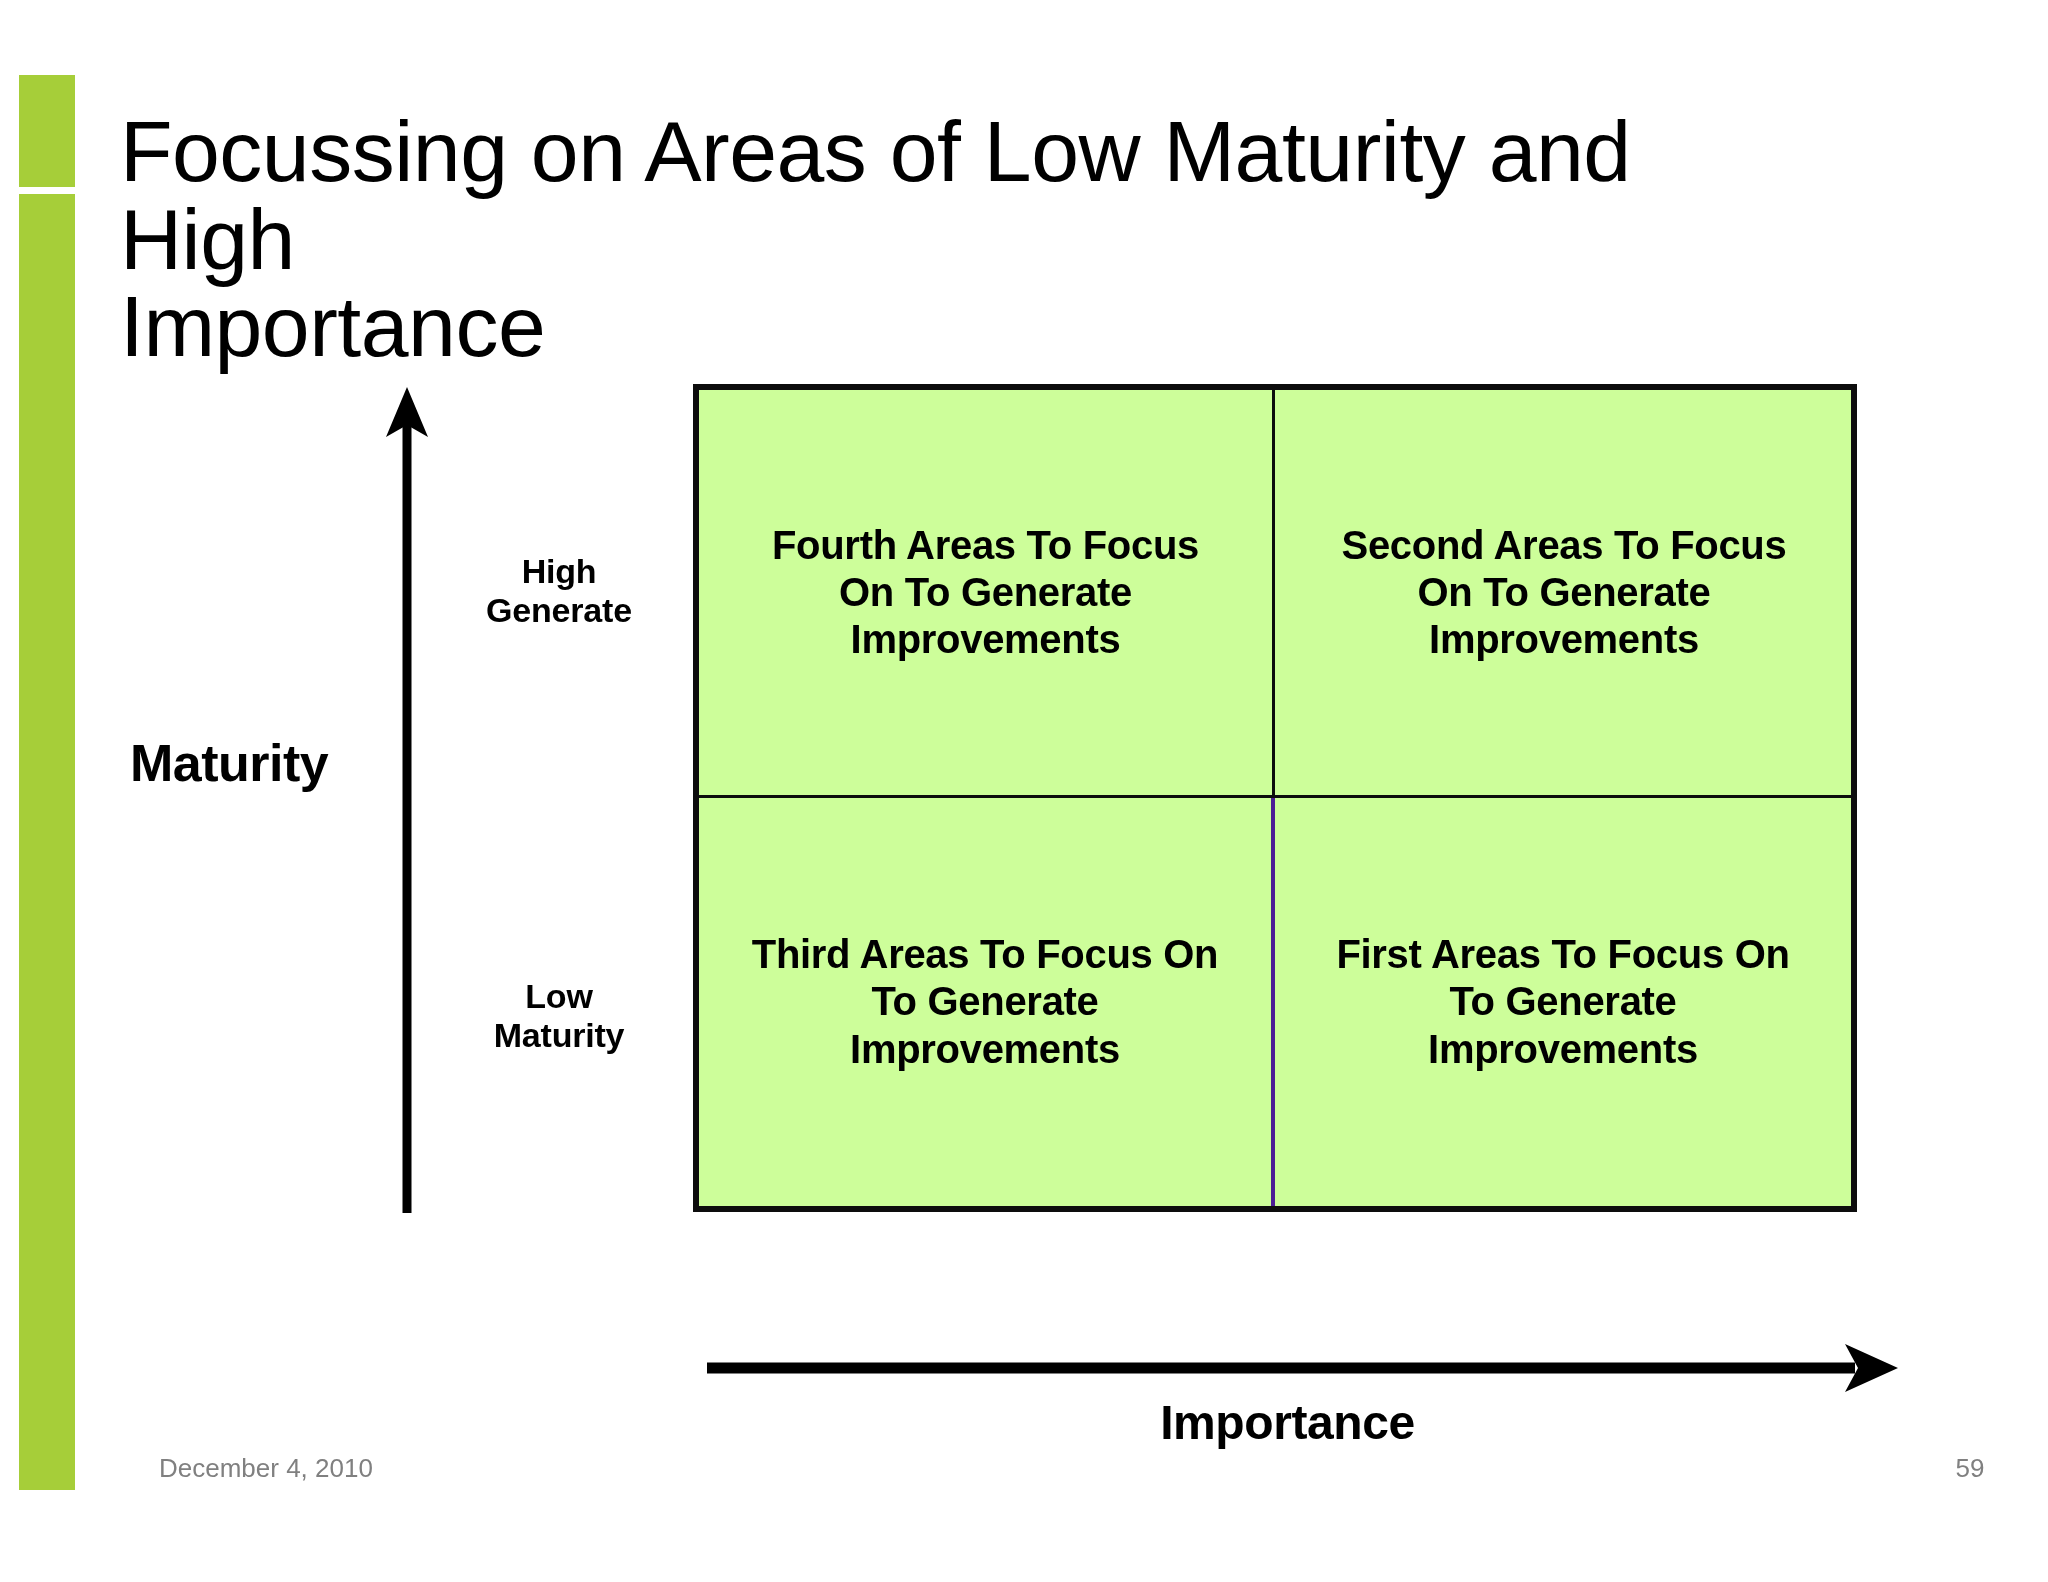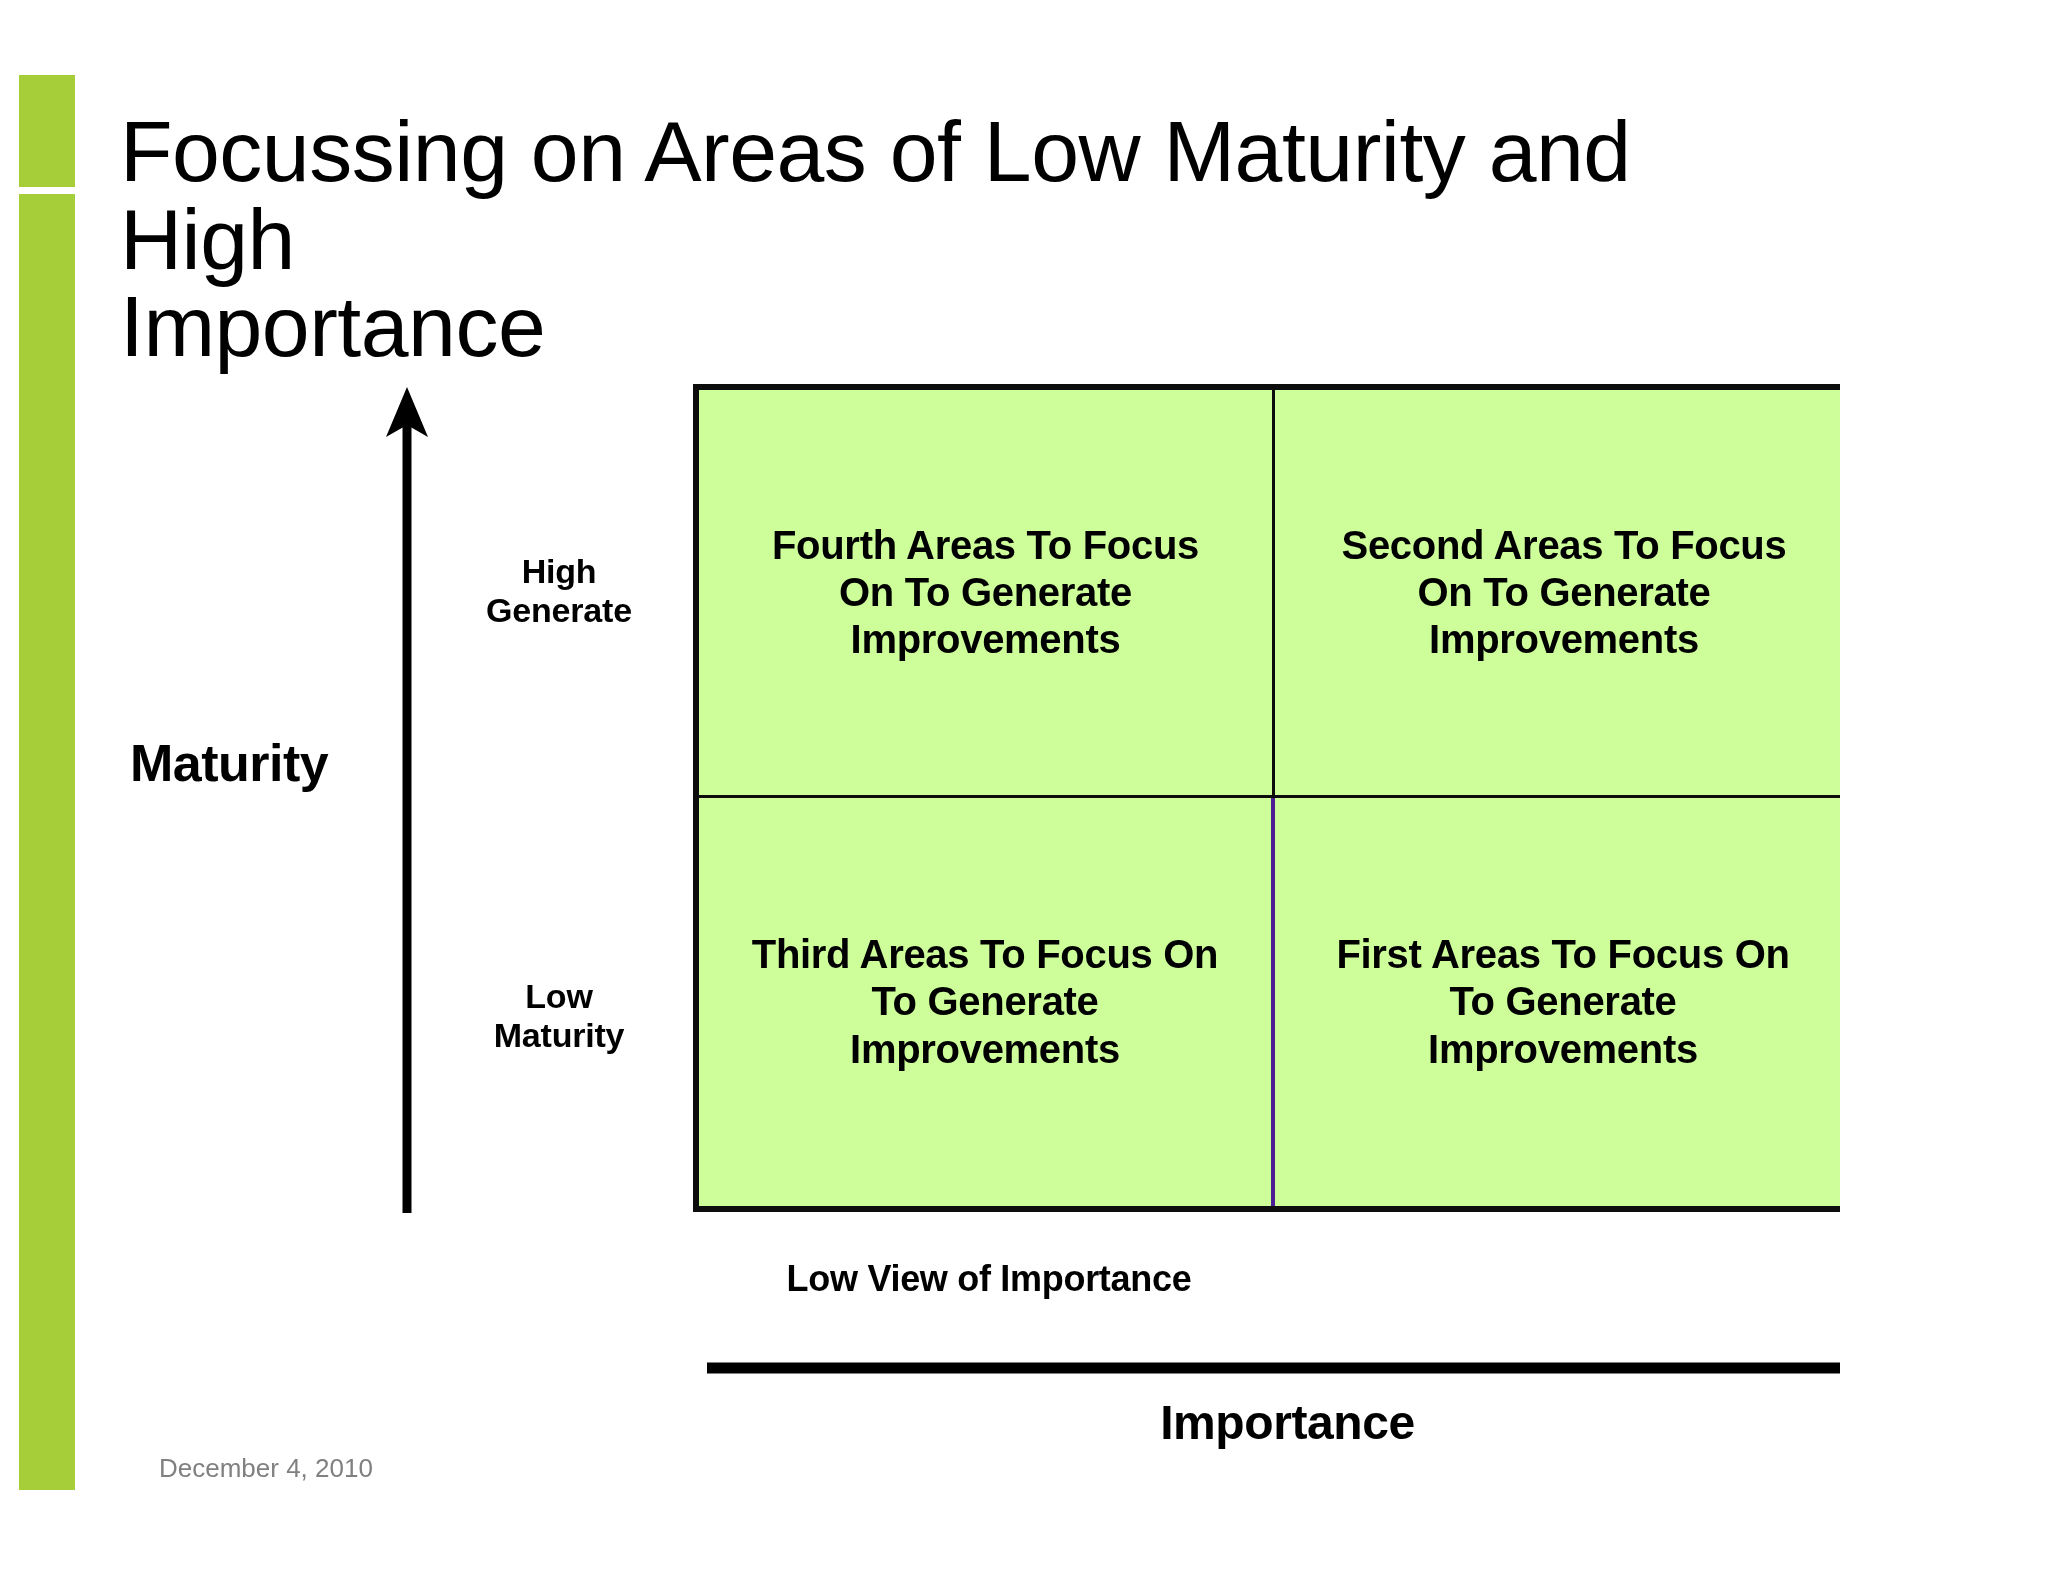--- a/index.html
+++ b/index.html
@@ -5,21 +5,21 @@
   html, body {
     margin: 0;
     padding: 0;
     background: #ffffff;
   }
   body {
     font-family: "Liberation Sans", sans-serif;
   }
   #slide {
     position: relative;
-    width: 1840px;
+    width: 2048px;
     height: 1582px;
     background: #ffffff;
     overflow: hidden;
   }
 
   
   .accent-bar {
     position: absolute;
     background: #a6ce39;
   }
@@ -202,21 +202,20 @@
 To Generate
 Improvements</span>
     </div>
     <div id="q-bottom-right" class="quadrant">
       <span class="q-text">First Areas To Focus On
 To Generate
 Improvements</span>
     </div>
   </div>
 
-  <div id="x-tick-low" class="x-tick-label">Low View of Importance</div>
 
   <div id="x-axis">
     <svg width="1195" height="60" viewBox="0 0 1195 60" xmlns="http://www.w3.org/2000/svg">
       <line x1="2" y1="30" x2="1150" y2="30" stroke="#000000" stroke-width="11"></line>
       <polygon points="1193,30 1140,6 1153,30 1140,54" fill="#000000"></polygon>
     </svg>
   </div>
 
   <div id="x-axis-title">Importance</div>
 

